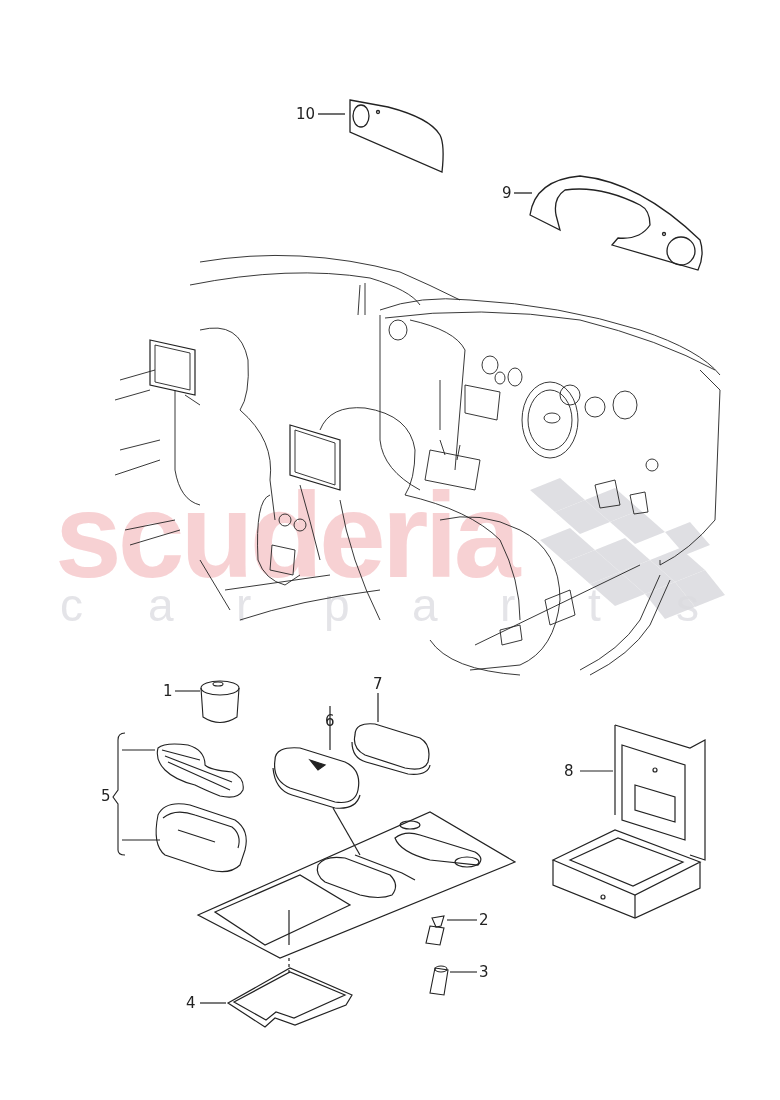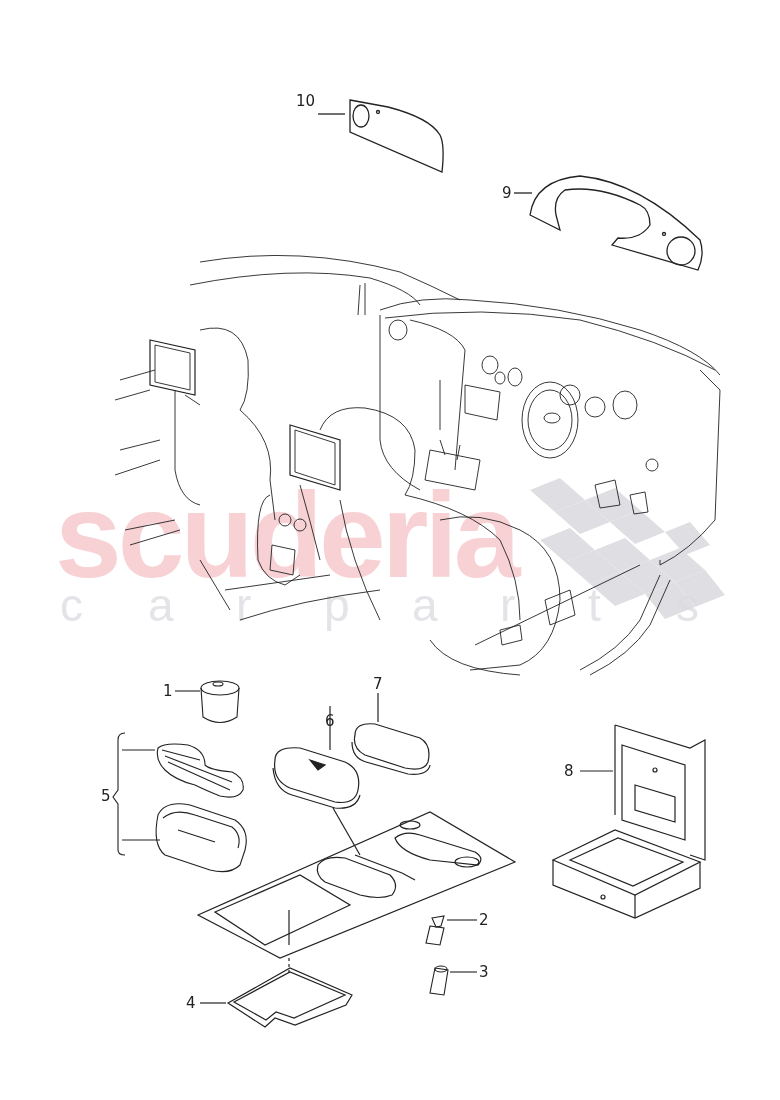--- a/index.html
+++ b/index.html
@@ -184,21 +184,21 @@
       <circle cx="655" cy="770" r="2"></circle>
       <path d="M553,860 L615,830 L700,862 L635,895 Z"></path>
       <path d="M553,860 L553,885 L635,918 L700,888 L700,862"></path>
       <path d="M635,895 L635,918"></path>
       <path d="M570,860 L618,838 L683,862 L633,886 Z"></path>
       <circle cx="603" cy="897" r="2"></circle>
       <line x1="580" y1="771" x2="613" y2="771"></line>
     </g>
   </svg>
 
-  <div class="callout" style="left:296px;top:94px;">10</div>
+  <div class="callout" style="left:296px;top:107px;">10</div>
   <div class="callout" style="left:502px;top:186px;">9</div>
   <div class="callout" style="left:163px;top:684px;">1</div>
   <div class="callout" style="left:373px;top:677px;">7</div>
   <div class="callout" style="left:325px;top:714px;">6</div>
   <div class="callout" style="left:101px;top:789px;">5</div>
   <div class="callout" style="left:564px;top:764px;">8</div>
   <div class="callout" style="left:479px;top:913px;">2</div>
   <div class="callout" style="left:479px;top:965px;">3</div>
   <div class="callout" style="left:186px;top:996px;">4</div>
 </div>

